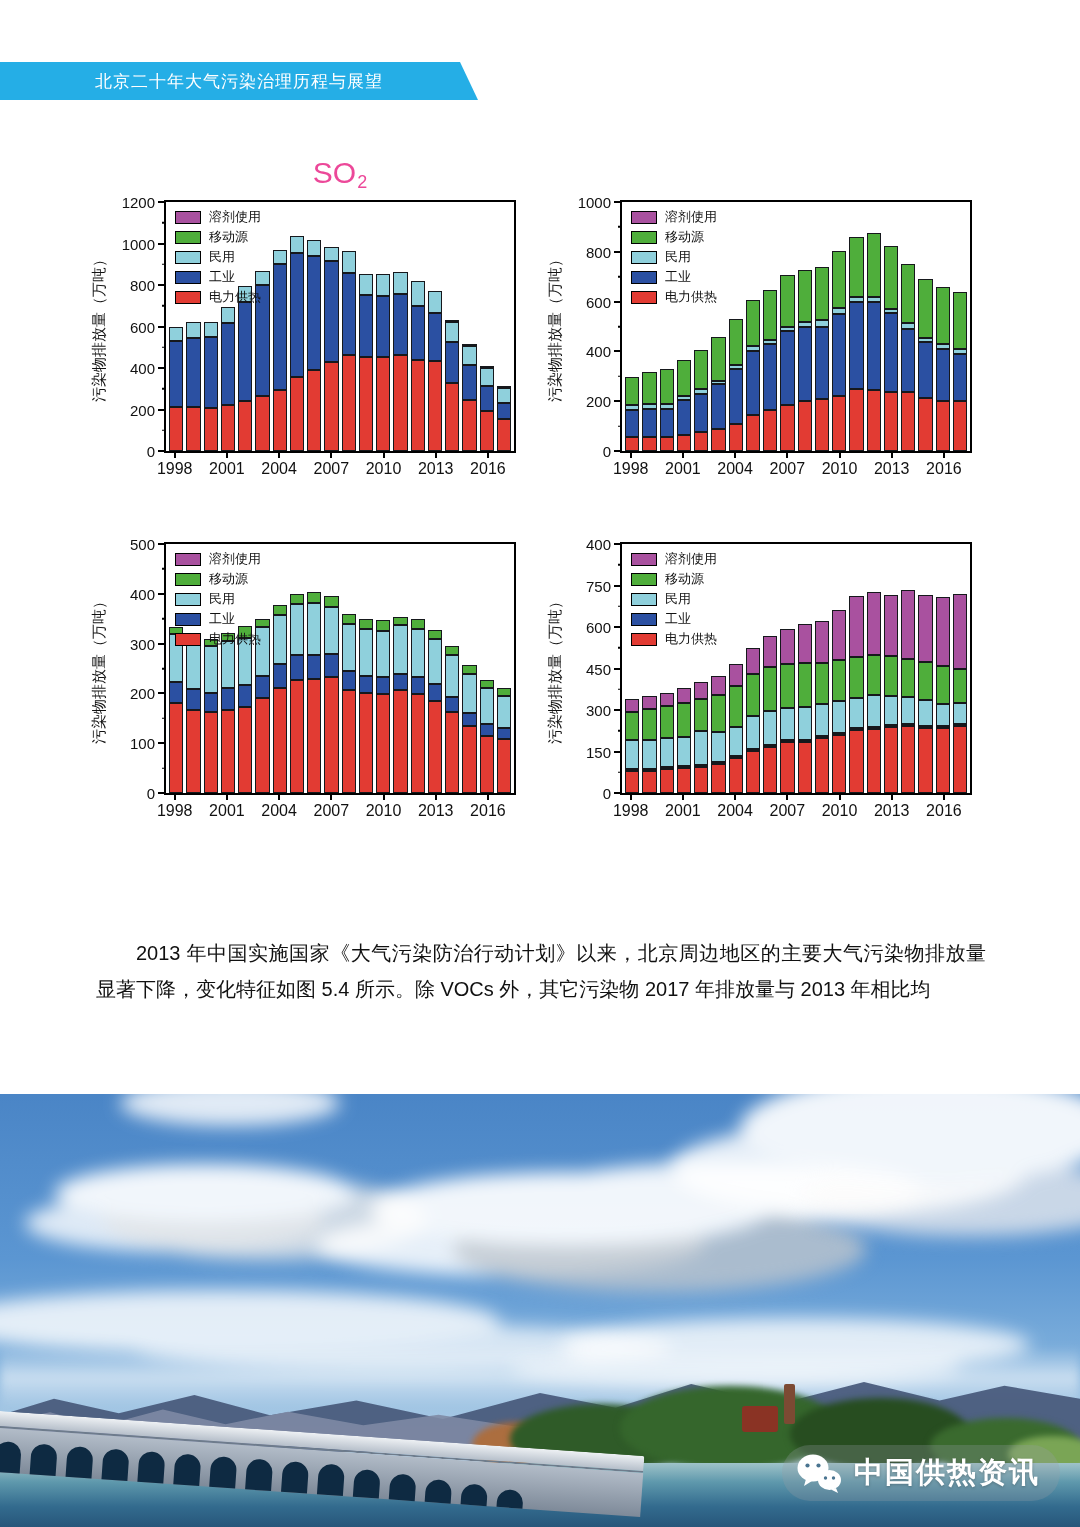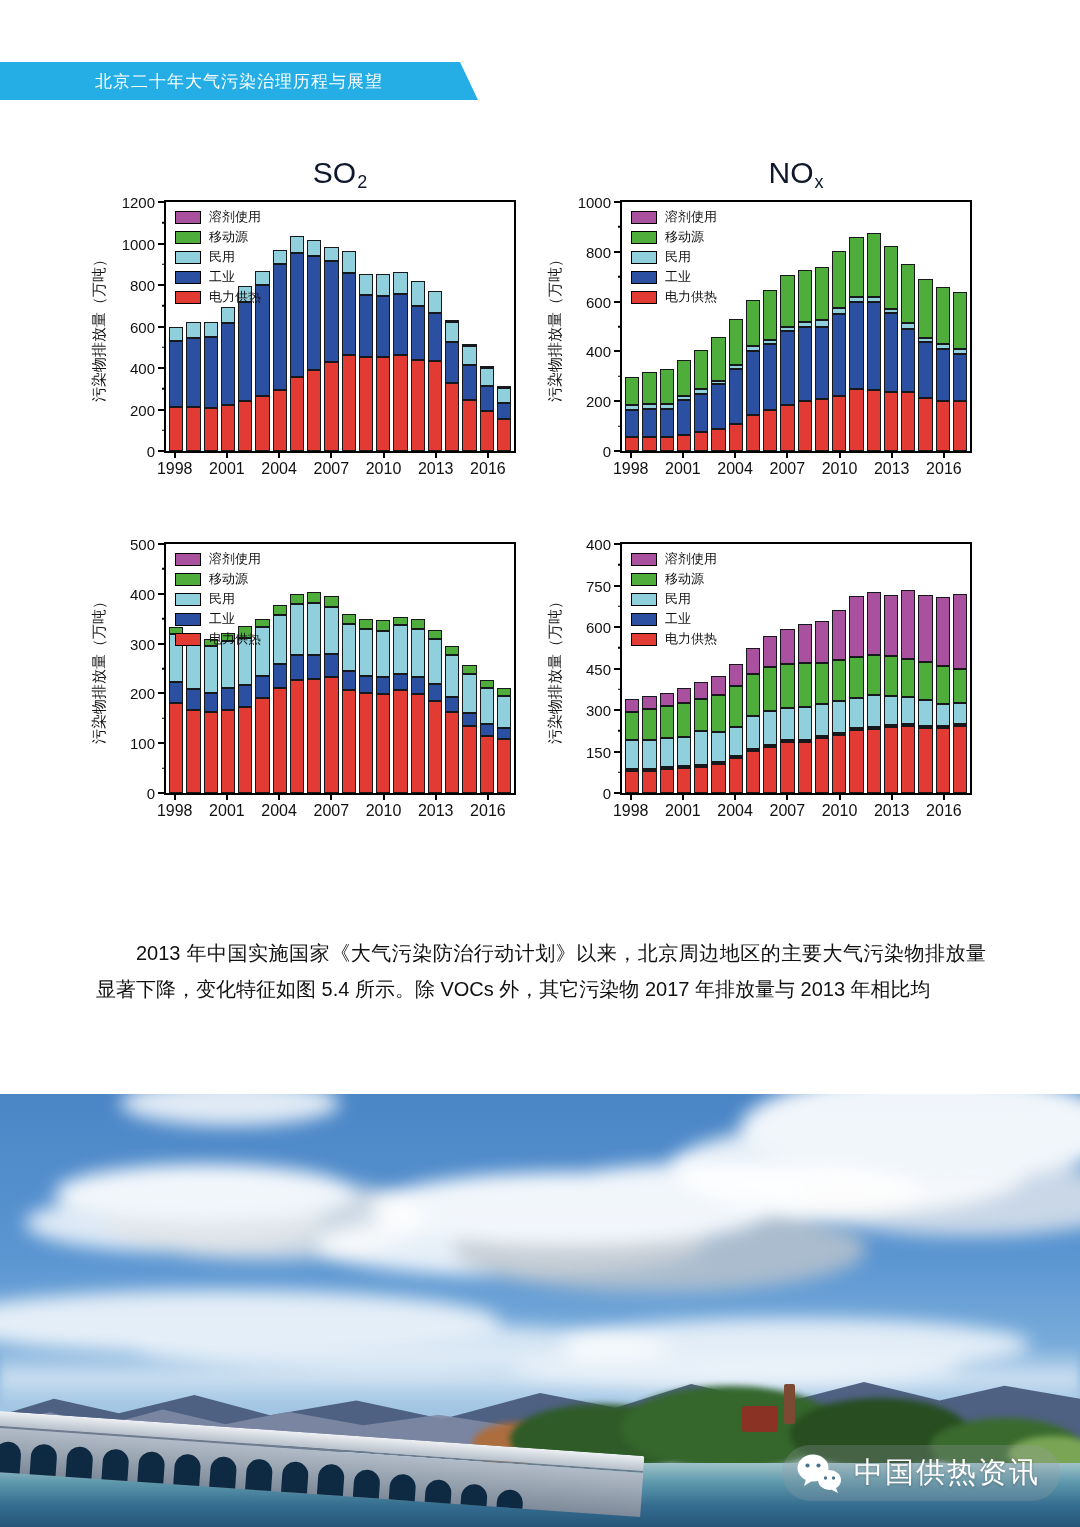--- a/index.html
+++ b/index.html
@@ -10,21 +10,21 @@
   .banner{position:absolute;left:0;top:62px;width:478px;height:38px;background:#25aee6;
           clip-path:polygon(0 0,460px 0,478px 100%,0 100%);
           display:flex;align-items:center;justify-content:center;}
   .banner span{color:#ffffff;font-size:17px;letter-spacing:1px;font-weight:500;}
 
   
   .charts-grid{position:absolute;left:84px;top:156px;width:912px;
                display:grid;grid-template-columns:456px 456px;row-gap:10px;}
   .chart{position:relative;width:456px;height:332px;}
   .chart-title{position:absolute;left:80px;top:0;width:352px;height:38px;text-align:center;
-               font-size:30px;font-weight:500;color:#0f172a;}
+               font-size:30px;font-weight:500;color:#ec4899;}
   .t-sub{font-size:0.60em;vertical-align:-0.30em;margin-left:1px;}
   .ylabel-wrap{position:absolute;left:2px;top:44px;width:26px;height:253px;}
   .ylabel{position:absolute;left:50%;top:50%;transform:translate(-50%,-50%) rotate(-90deg);
           white-space:nowrap;font-size:15px;color:#111;}
   .plot{position:absolute;left:80px;top:44px;width:352px;height:253px;border:2px solid #000;
         box-sizing:border-box;background:#fff;}
   .bars{position:absolute;left:0;top:0;right:0;bottom:0;display:flex;align-items:flex-end;
         gap:3px;padding:0 3px;box-sizing:border-box;}
   .bar{flex:1 1 0;height:100%;display:flex;flex-direction:column-reverse;justify-content:flex-start;}
   .seg{width:100%;box-sizing:border-box;border:1px solid #16181c;}
@@ -92,21 +92,21 @@
           transform-origin:left top;}
   .deck{height:15px;background:linear-gradient(180deg,#eef1f4,#b6bfca);border-bottom:2px solid #6e7c8c;
         border-radius:2px;}
   .bridge-body{height:44px;background:linear-gradient(180deg,#b2bcc8,#7e8a99);
                display:flex;align-items:flex-end;gap:10px;padding:0 12px;box-sizing:border-box;}
   .arch{flex:0 0 26px;height:31px;background:#0e2a42;border-radius:13px 13px 0 0;}
 
   
   .watermark{position:absolute;right:20px;bottom:26px;display:flex;align-items:center;gap:12px;
              background:rgba(150,158,164,0.28);border-radius:44px;padding:8px 20px 8px 14px;}
-  .watermark span{color:#ffffff;font-size:29px;letter-spacing:2px;font-weight:400;
+  .watermark span{color:#ffffff;font-size:29px;letter-spacing:2px;font-weight:700;
                   text-shadow:0 1px 3px rgba(0,0,0,.25);}
 </style>
 </head>
 <body>
 
 <div class="page">
 
   <div class="banner">
     <span>北京二十年大气污染治理历程与展望</span>
   </div>
@@ -276,21 +276,20 @@
               <span>工业</span>
             </div>
             <div class="legend-row">
               <div class="legend-swatch" style="background: rgb(226, 59, 51);"></div>
               <span>电力供热</span>
             </div>
           </div>
         </div>
       </div>
       <div class="chart">
-        <div class="chart-title"><span class="t-main">NO</span><span class="t-sub">x</span></div>
         <div class="ylabel-wrap">
           <span class="ylabel">污染物排放量（万吨）</span>
         </div>
         <div class="plot">
           <div class="ytick" style="bottom: 0%;"></div>
           <div class="ytick-label" style="bottom: 0%;">0</div>
           <div class="ytick minor" style="bottom: 10%;"></div>
           <div class="ytick" style="bottom: 20%;"></div>
           <div class="ytick-label" style="bottom: 20%;">200</div>
           <div class="ytick minor" style="bottom: 30%;"></div>

